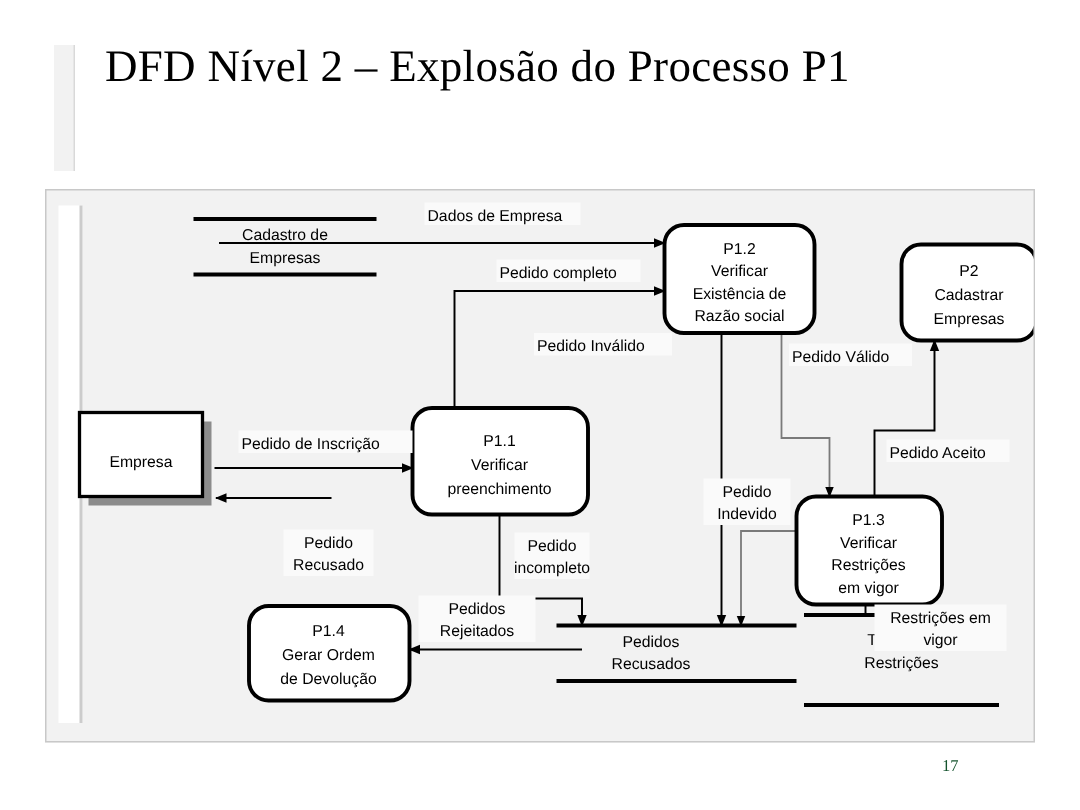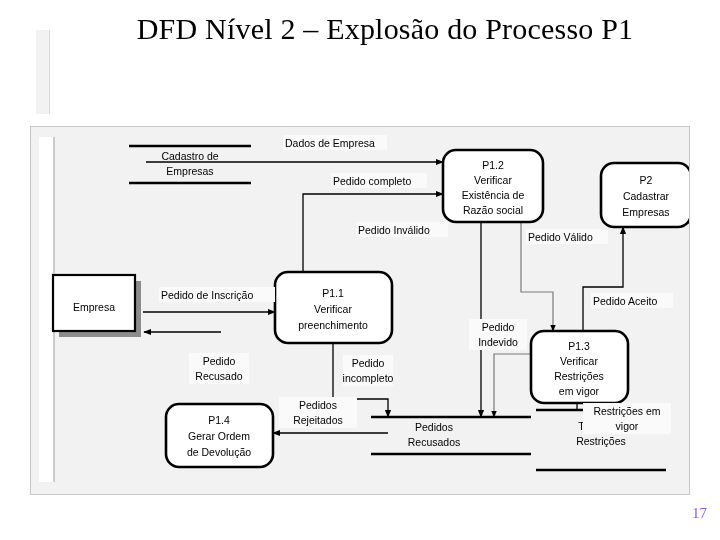--- a/index.html
+++ b/index.html
@@ -21,29 +21,28 @@
     left: 36px;
     top: 30px;
     width: 13px;
     height: 84px;
     background: #f2f2f2;
     border-right: 1px solid #d9d9d9;
   }
   #slide-title {
     position: absolute;
     left: 70px;
-    top: 10px;
+    top: 26px;
     width: 630px;
     font-family: "Liberation Serif", serif;
     font-size: 30px;
     line-height: 38px;
     color: #000000;
     font-weight: 400;
     letter-spacing: 0.2px;
-    text-align: center;
   }
 
   
   #diagram-frame {
     position: absolute;
     left: 30px;
     top: 126px;
     width: 660px;
     height: 369px;
     background: #f2f2f2;
@@ -62,25 +61,25 @@
   }
   #diagram-svg {
     position: absolute;
     left: 0;
     top: 0;
   }
 
   
   #page-number {
     position: absolute;
-    left: 692px;
+    left: 628px;
     top: 505px;
     font-family: "Liberation Serif", serif;
-    font-size: 15px;
-    color: #8b5cf6;
+    font-size: 11px;
+    color: #14532d;
   }
 
   
   .dtext {
     font-family: "Liberation Sans", sans-serif;
     font-size: 10.5px;
     fill: #000000;
   }
   .dtext-proc { font-size: 10.5px; }
   .dtext-label { font-size: 10.5px; }

